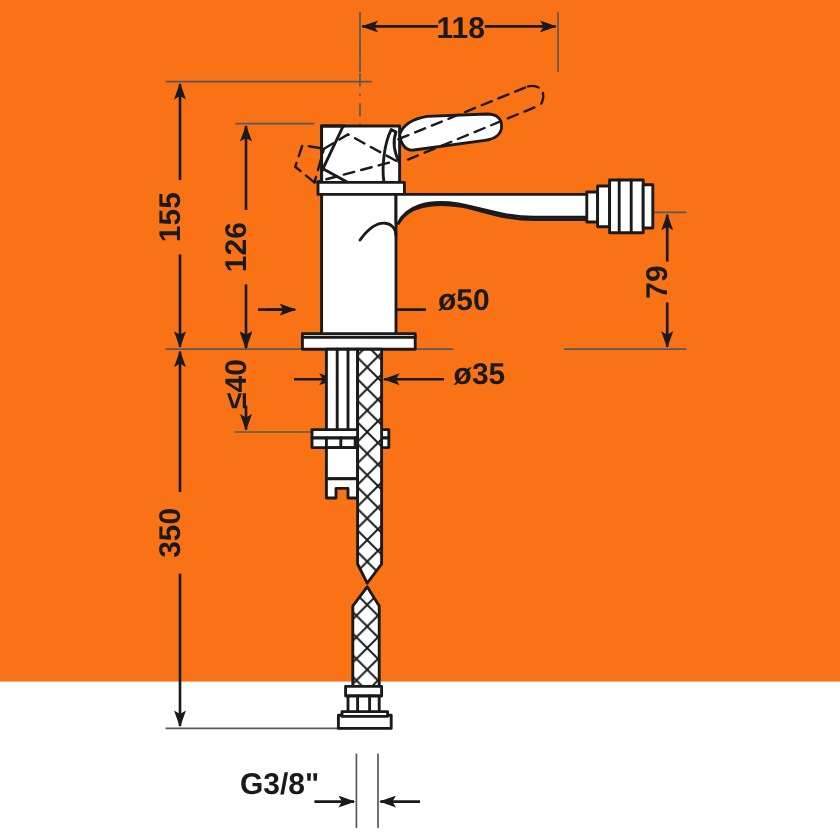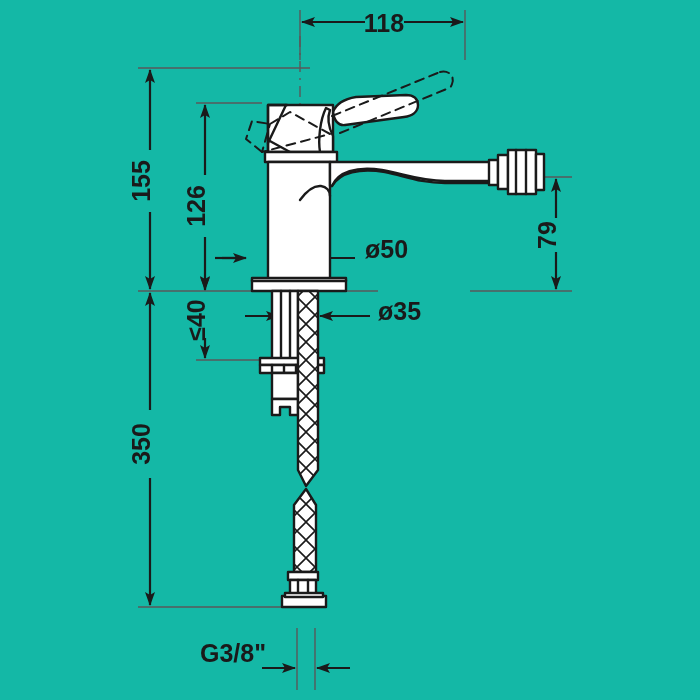--- a/index.html
+++ b/index.html
@@ -1,18 +1,18 @@
 <!DOCTYPE html>
 <html><head>
 <meta charset="utf-8">
 <style>
   html,body{margin:0;padding:0;background:#ffffff;}
   body{width:700px;height:700px;overflow:hidden;
        font-family:"Liberation Sans",sans-serif;}
-  #stage{position:relative;width:700px;height:700px;background:#14b8a6;}
+  #stage{position:relative;width:700px;height:568px;background:#f97316;}
   svg{display:block;}
   .dimtext{font-family:"Liberation Sans",sans-serif;font-weight:bold;
            font-size:25px;fill:#1a1a1a;}
   .dimtext-v{font-family:"Liberation Sans",sans-serif;font-weight:bold;
            font-size:25px;fill:#1a1a1a;}
   .gtext{font-family:"Liberation Sans",sans-serif;font-weight:bold;
          font-size:25px;fill:#1a1a1a;}
 </style>
 </head>
 <body>

